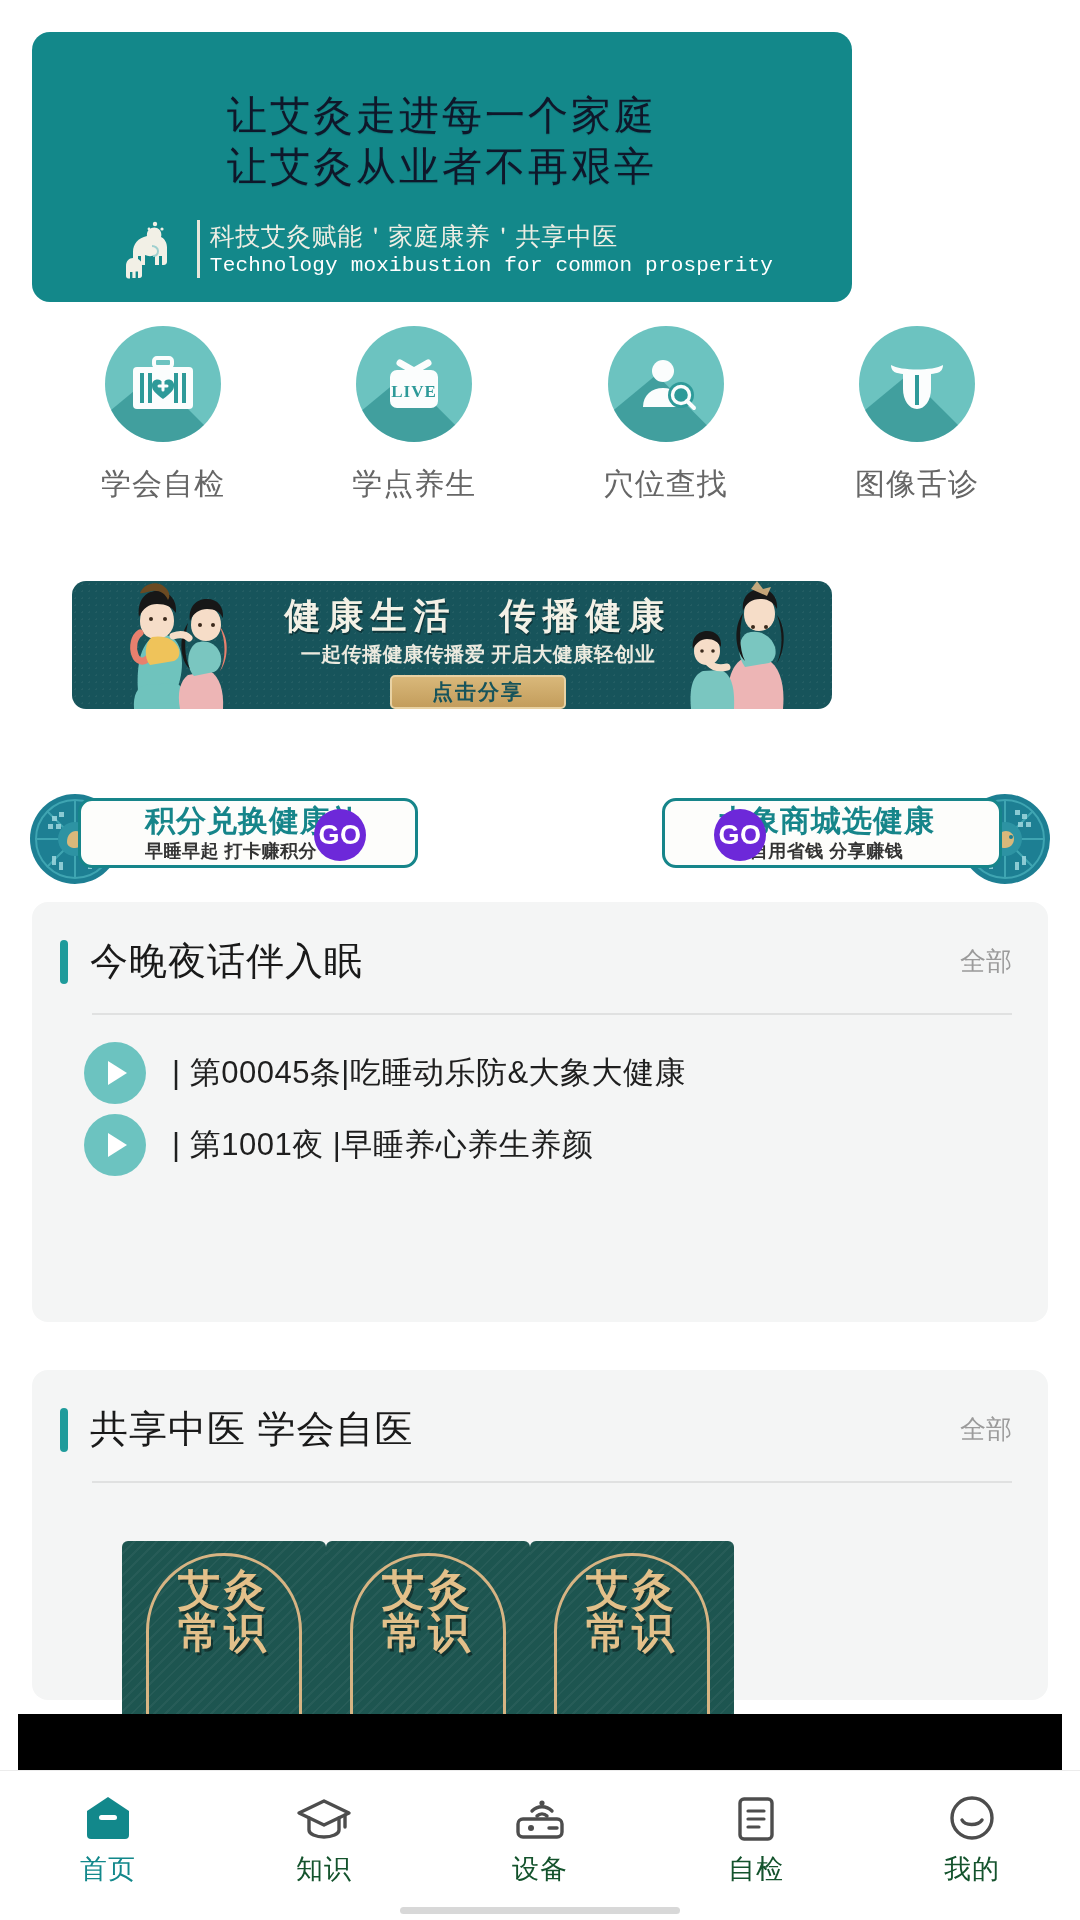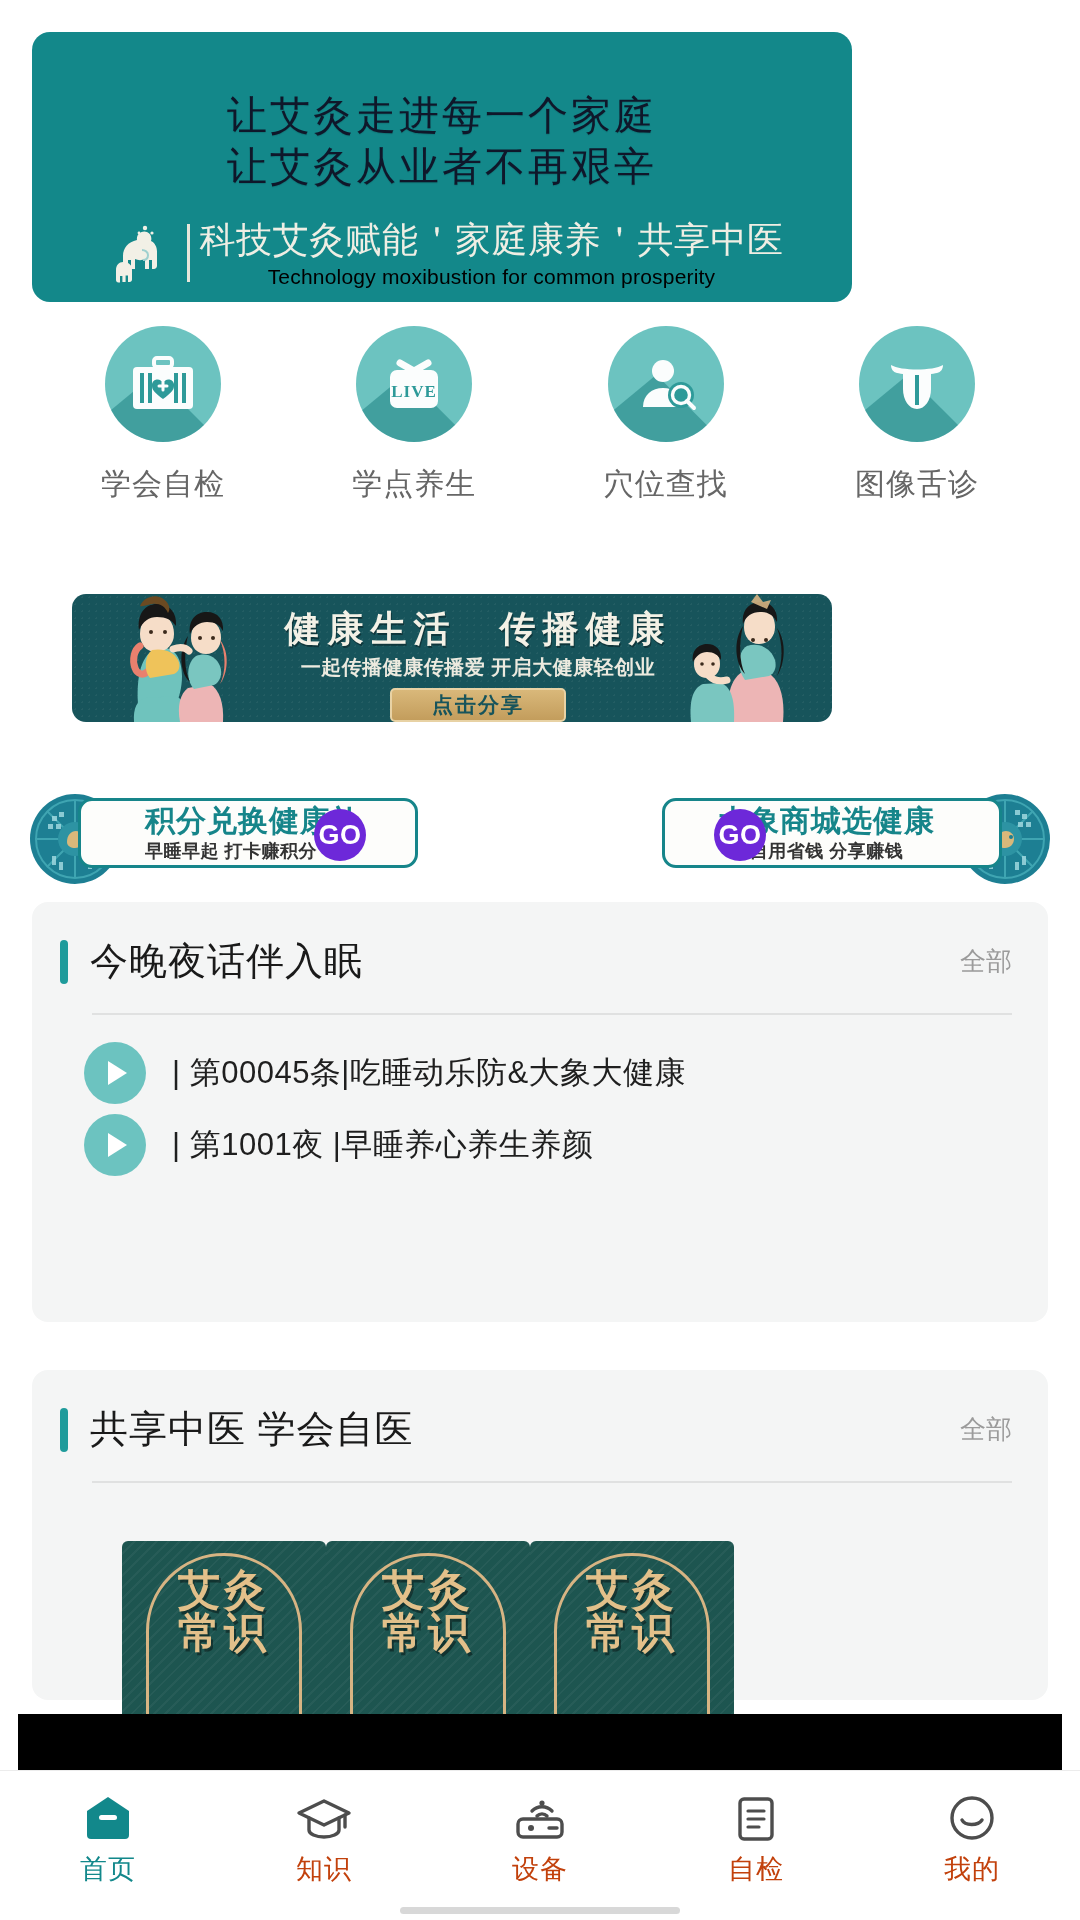--- a/index.html
+++ b/index.html
@@ -19,23 +19,23 @@
   .hero-line {
     color:#0f172a; font-size:40px; letter-spacing:3px; line-height:1.28;
     font-weight:400; text-shadow:0 1px 1px rgba(0,0,0,.12);
   }
   .hero-foot {
     margin-top:26px; display:flex; align-items:center; justify-content:center; gap:10px;
   }
   .hero-logo { width:76px; height:62px; flex:none; position:relative; }
   .hero-divider { width:3px; height:58px; background:#e8e6da; flex:none; }
   .hero-tagwrap { text-align:left; }
-  .hero-tag-cn { color:#efeee4; font-size:36px; letter-spacing:.5px; line-height:1.2; }
+  .hero-tag-cn { color:#efeee4; font-size:25px; letter-spacing:.5px; line-height:1.2; }
   .hero-tag-en {
-    color:#000000; font-size:21px; font-family:Liberation Sans, sans-serif;
+    color:#ffffff; font-size:21px; font-family:Liberation Mono, monospace;
     letter-spacing:.2px; margin-top:3px;text-align:center;
   }
 
   
   .quick {
     position:absolute; left:32px; top:326px; width:1016px;
     display:flex; justify-content:space-between; padding:0 56px;
   }
   .quick-item { width:150px; text-align:center; }
   .quick-circle {
@@ -47,21 +47,21 @@
     background:rgba(8,110,112,.42);
     clip-path:polygon(0 60%,42% 0,100% 100%,0 100%);
   }
   .quick-glyph {
     position:absolute; inset:0; display:flex; align-items:center; justify-content:center;
   }
   .quick-label { margin-top:22px; font-size:30px; color:#666; letter-spacing:1px; }
 
   
   .promo {
-    position:absolute; left:72px; top:594px; width:760px; height:128px;
+    position:absolute; left:72px; top:581px; width:760px; height:128px;
     background:#17545b; border-radius:14px; overflow:hidden;
   }
   .promo-bg-dots{
     position:absolute; inset:0;
     background-image:radial-gradient(rgba(255,255,255,.05) 1px, transparent 1px);
     background-size:7px 7px;
   }
   .promo-text { position:absolute; left:196px; top:16px; width:420px; text-align:center; }
   .promo-title {
     color:#f3f1e6; font-size:36px; font-weight:bold; letter-spacing:7px; line-height:1.05;
@@ -164,21 +164,21 @@
   }
 
   
   .tabbar {
     position:absolute; left:0; bottom:0; width:1080px; height:150px;
     background:#fff; border-top:1px solid #ececec;
     display:flex; align-items:flex-start; padding-top:18px;
   }
   .tab { flex:1; text-align:center; }
   .tab-ico { height:58px; display:flex; align-items:center; justify-content:center; }
-  .tab-label { font-size:27px; color:#c2410c; margin-top:4px; letter-spacing:1px; }
+  .tab-label { font-size:27px; color:#14532d; margin-top:4px; letter-spacing:1px; }
   .tab.active .tab-label { color:#12888b; }
   .home-indicator {
     position:absolute; left:50%; transform:translateX(-50%); bottom:6px;
     width:280px; height:7px; background:#d8d8d8; border-radius:4px;
   }
 </style>
 </head>
 <body>
 
 <div class="screen">

